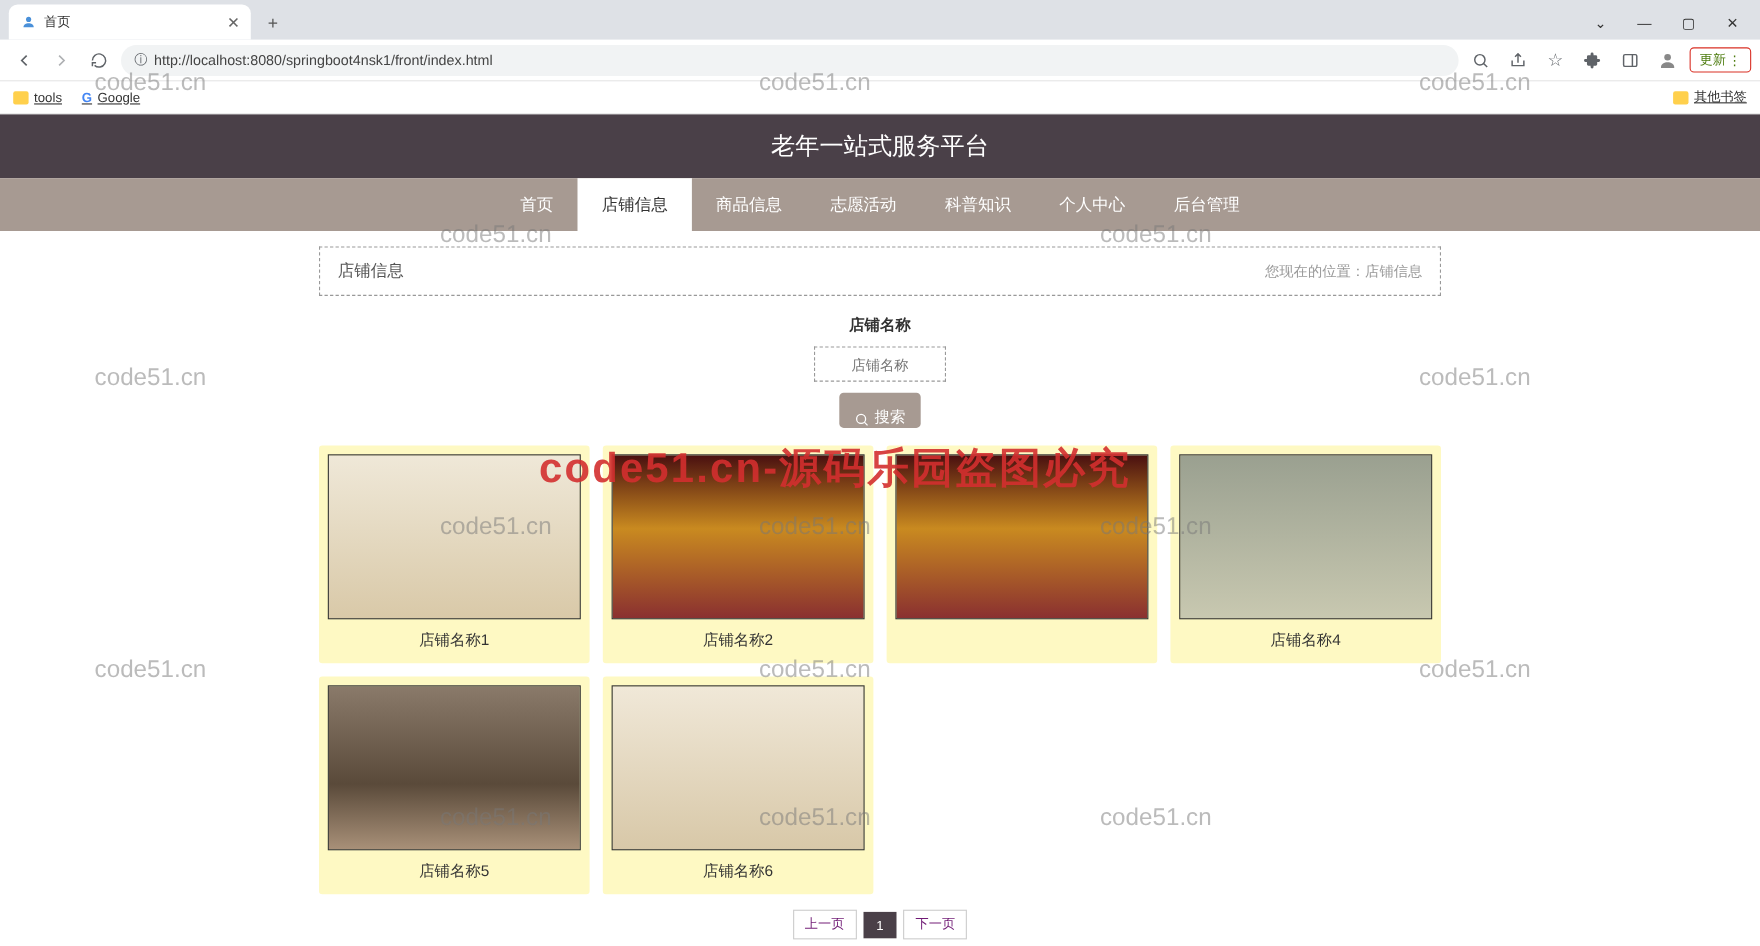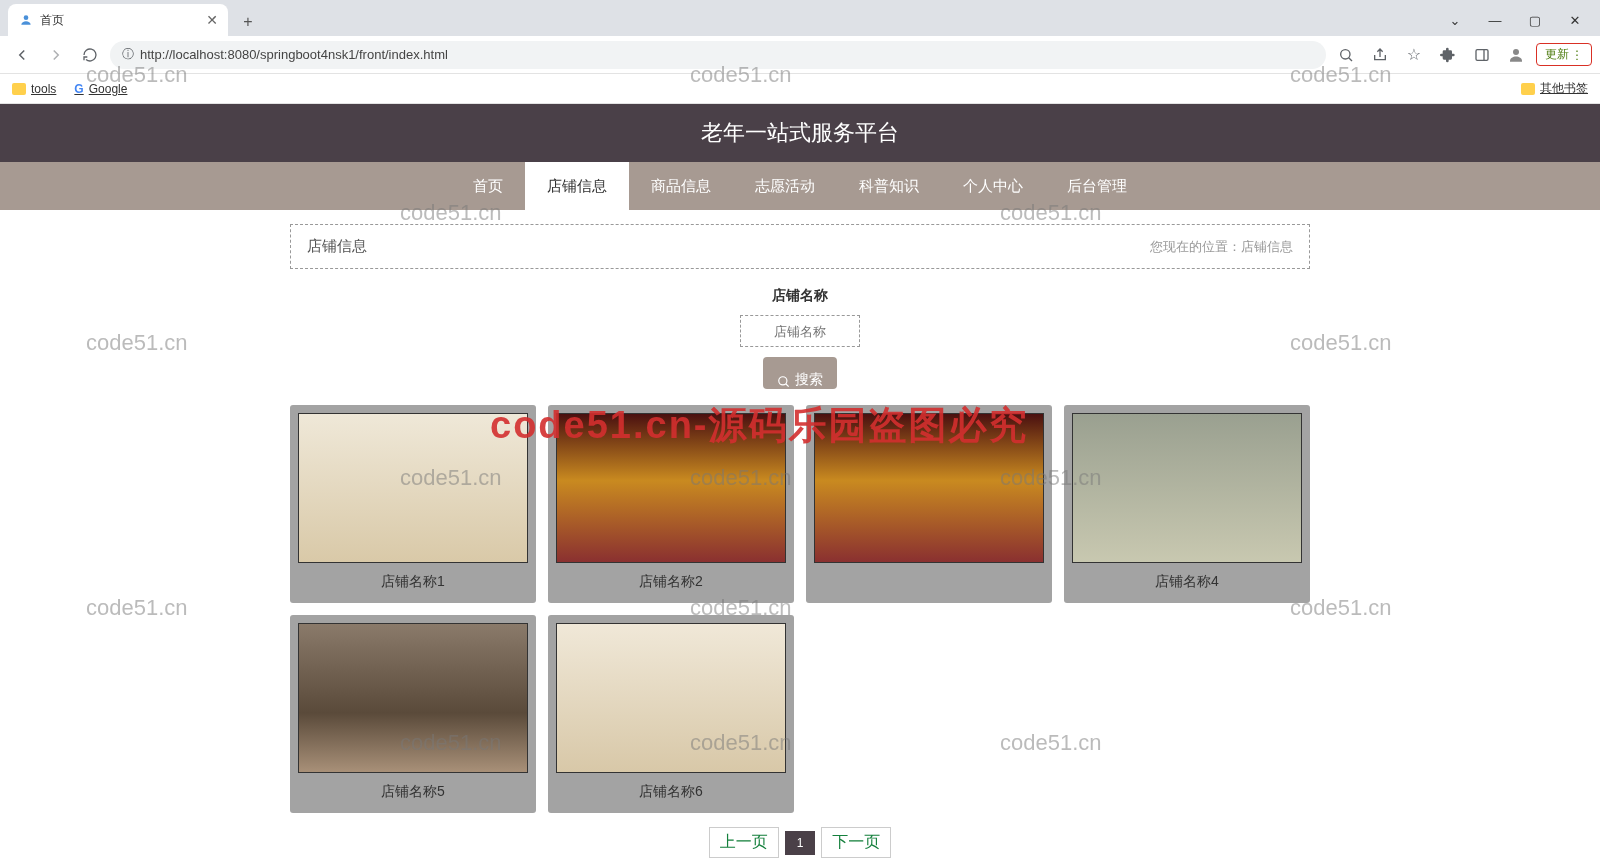--- a/index.html
+++ b/index.html
@@ -36,32 +36,32 @@
 
   .content-wrap { width: 1020px; margin: 14px auto 0; }
   .breadcrumb { border: 1px dashed #999; padding: 12px 16px; display: flex; align-items: center; font-size: 15px; color: #555; }
   .breadcrumb .bc-right { margin-left: auto; font-size: 13px; color: #999; }
 
   .search-row { display: flex; align-items: center; justify-content: flex-end; margin: 18px 0 16px; gap: 10px; font-size: 14px; color: #333; flex-direction: column; }
   .search-input { width: 120px; height: 32px; border: 1px dashed #999; text-align: center; font-size: 13px; color: #999; background: #fff; }
   .search-btn { background: #a79a92; color: #fff; border: none; height: 32px; padding: 0 14px; border-radius: 4px; font-size: 14px; display: flex; align-items: flex-end; gap: 4px; }
 
   .card-grid { display: grid; grid-template-columns: repeat(4, 1fr); gap: 12px; }
-  .card { background: #a3a3a3; border-radius: 3px; padding: 8px; }
+  .card { background: #fef9c3; border-radius: 3px; padding: 8px; }
   .card-img { width: 100%; height: 150px; border: 1px solid #333; background: #b0a090; position: relative; overflow: hidden; }
   .card-title { text-align: center; padding: 10px 0 4px; font-size: 14px; color: #333; }
 
   .store-a { background: linear-gradient(180deg, #efe8d8 0%, #d9c9a8 100%); }
   .store-b, .store-c { background: linear-gradient(180deg, #4a1010 0%, #c98a20 45%, #8a3030 100%); }
   .store-d { background: linear-gradient(180deg, #9aa090 0%, #c8c8b0 100%); }
   .store-e { background: linear-gradient(180deg, #8a7a6a 0%, #5a4a3a 60%, #a89078 100%); }
   .store-f { background: linear-gradient(180deg, #f0e8d8 0%, #d8c8a8 100%); }
 
   .pagination { display: flex; justify-content: center; align-items: center; gap: 6px; margin-top: 14px; }
-  .pg-btn { border: 1px solid #ccc; padding: 4px 10px; font-size: 16px; color: #15803d; background: #fff; }
+  .pg-btn { border: 1px solid #ccc; padding: 4px 10px; font-size: 12px; color: #701a75; background: #fff; }
   .pg-num { background: #4a4048; color: #fff; padding: 5px 12px; font-size: 12px; }
 
   .watermark { position: fixed; font-size: 22px; color: rgba(120,120,120,0.5); font-family: Arial, sans-serif; pointer-events: none; }
   .watermark-red { position: fixed; font-size: 38px; color: rgba(211,47,47,0.9); font-weight: bold; pointer-events: none; letter-spacing: 2px; }
 </style>
 </head>
 <body>
 
 <div class="browser-chrome">
   <div class="tab-bar">

